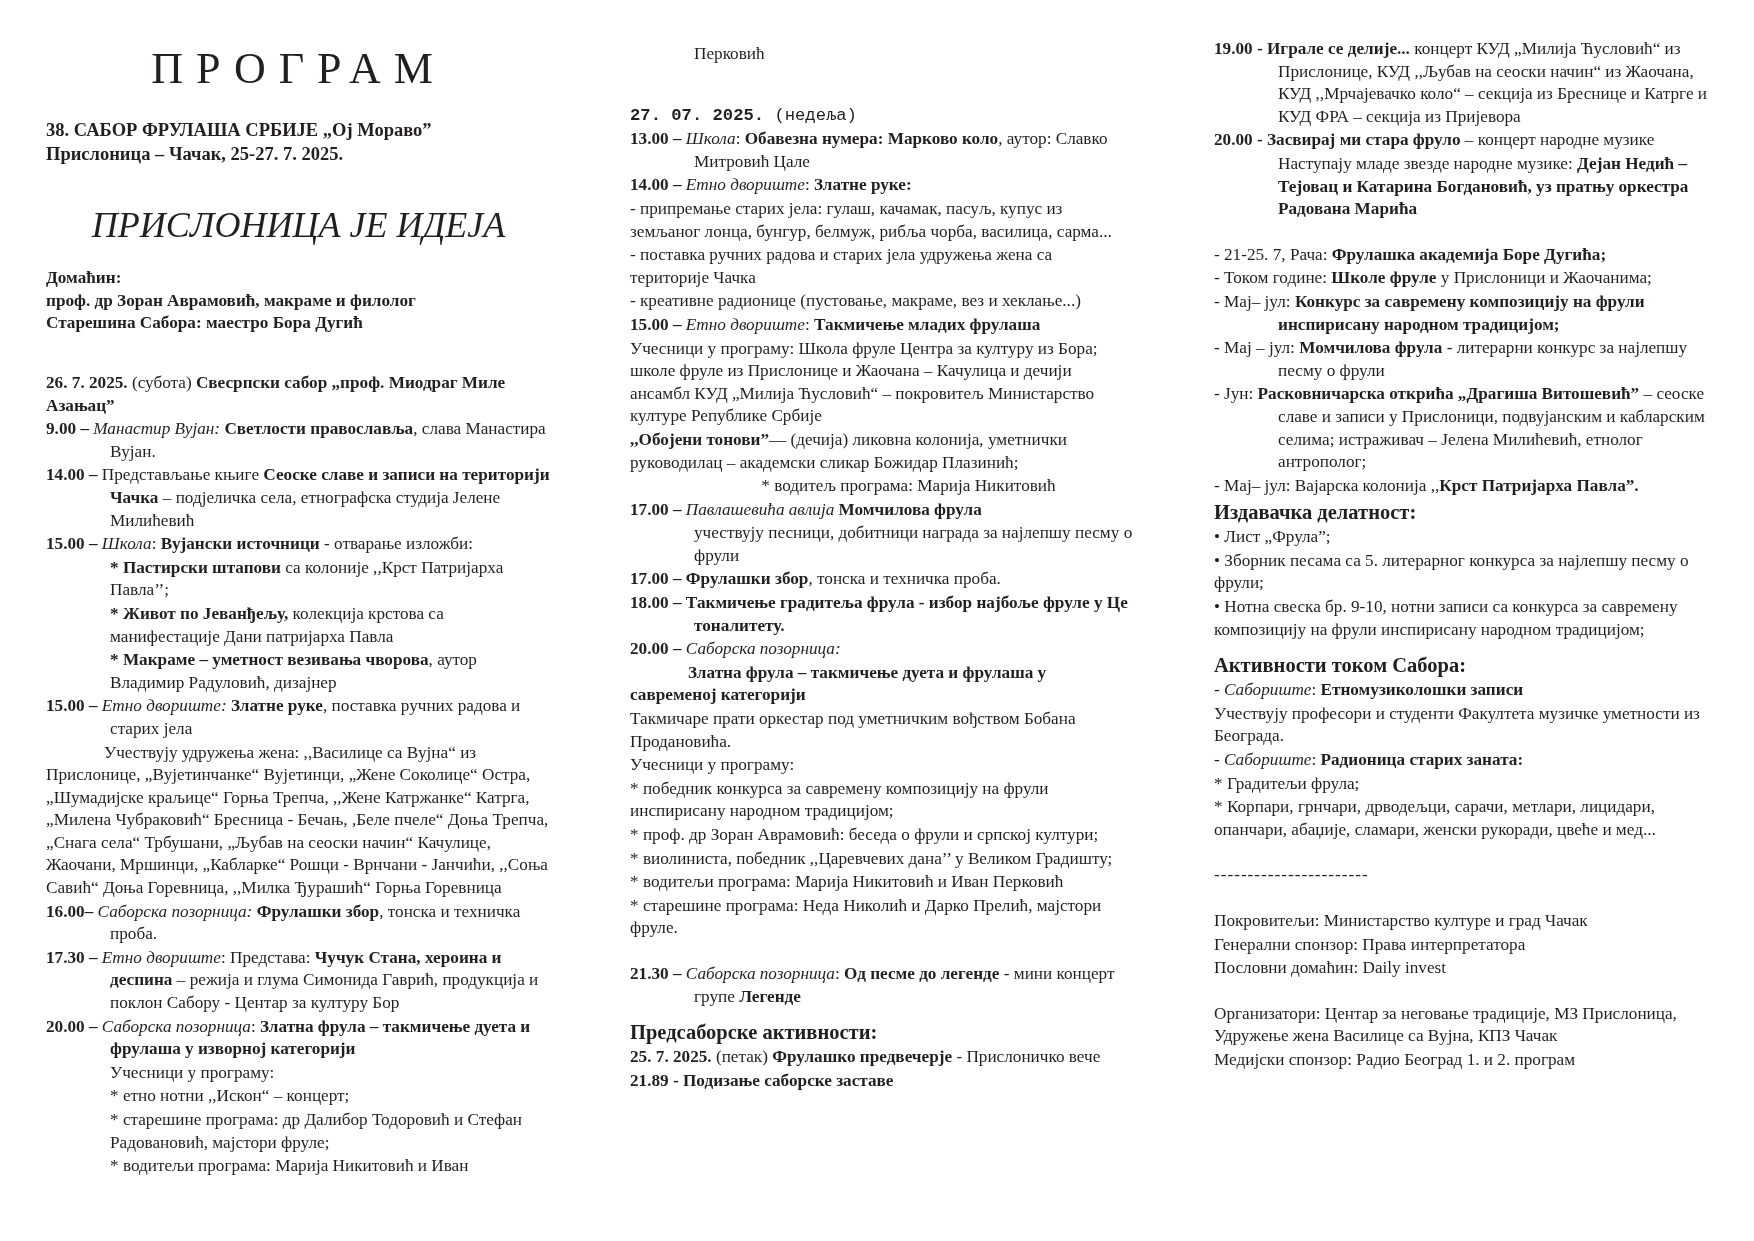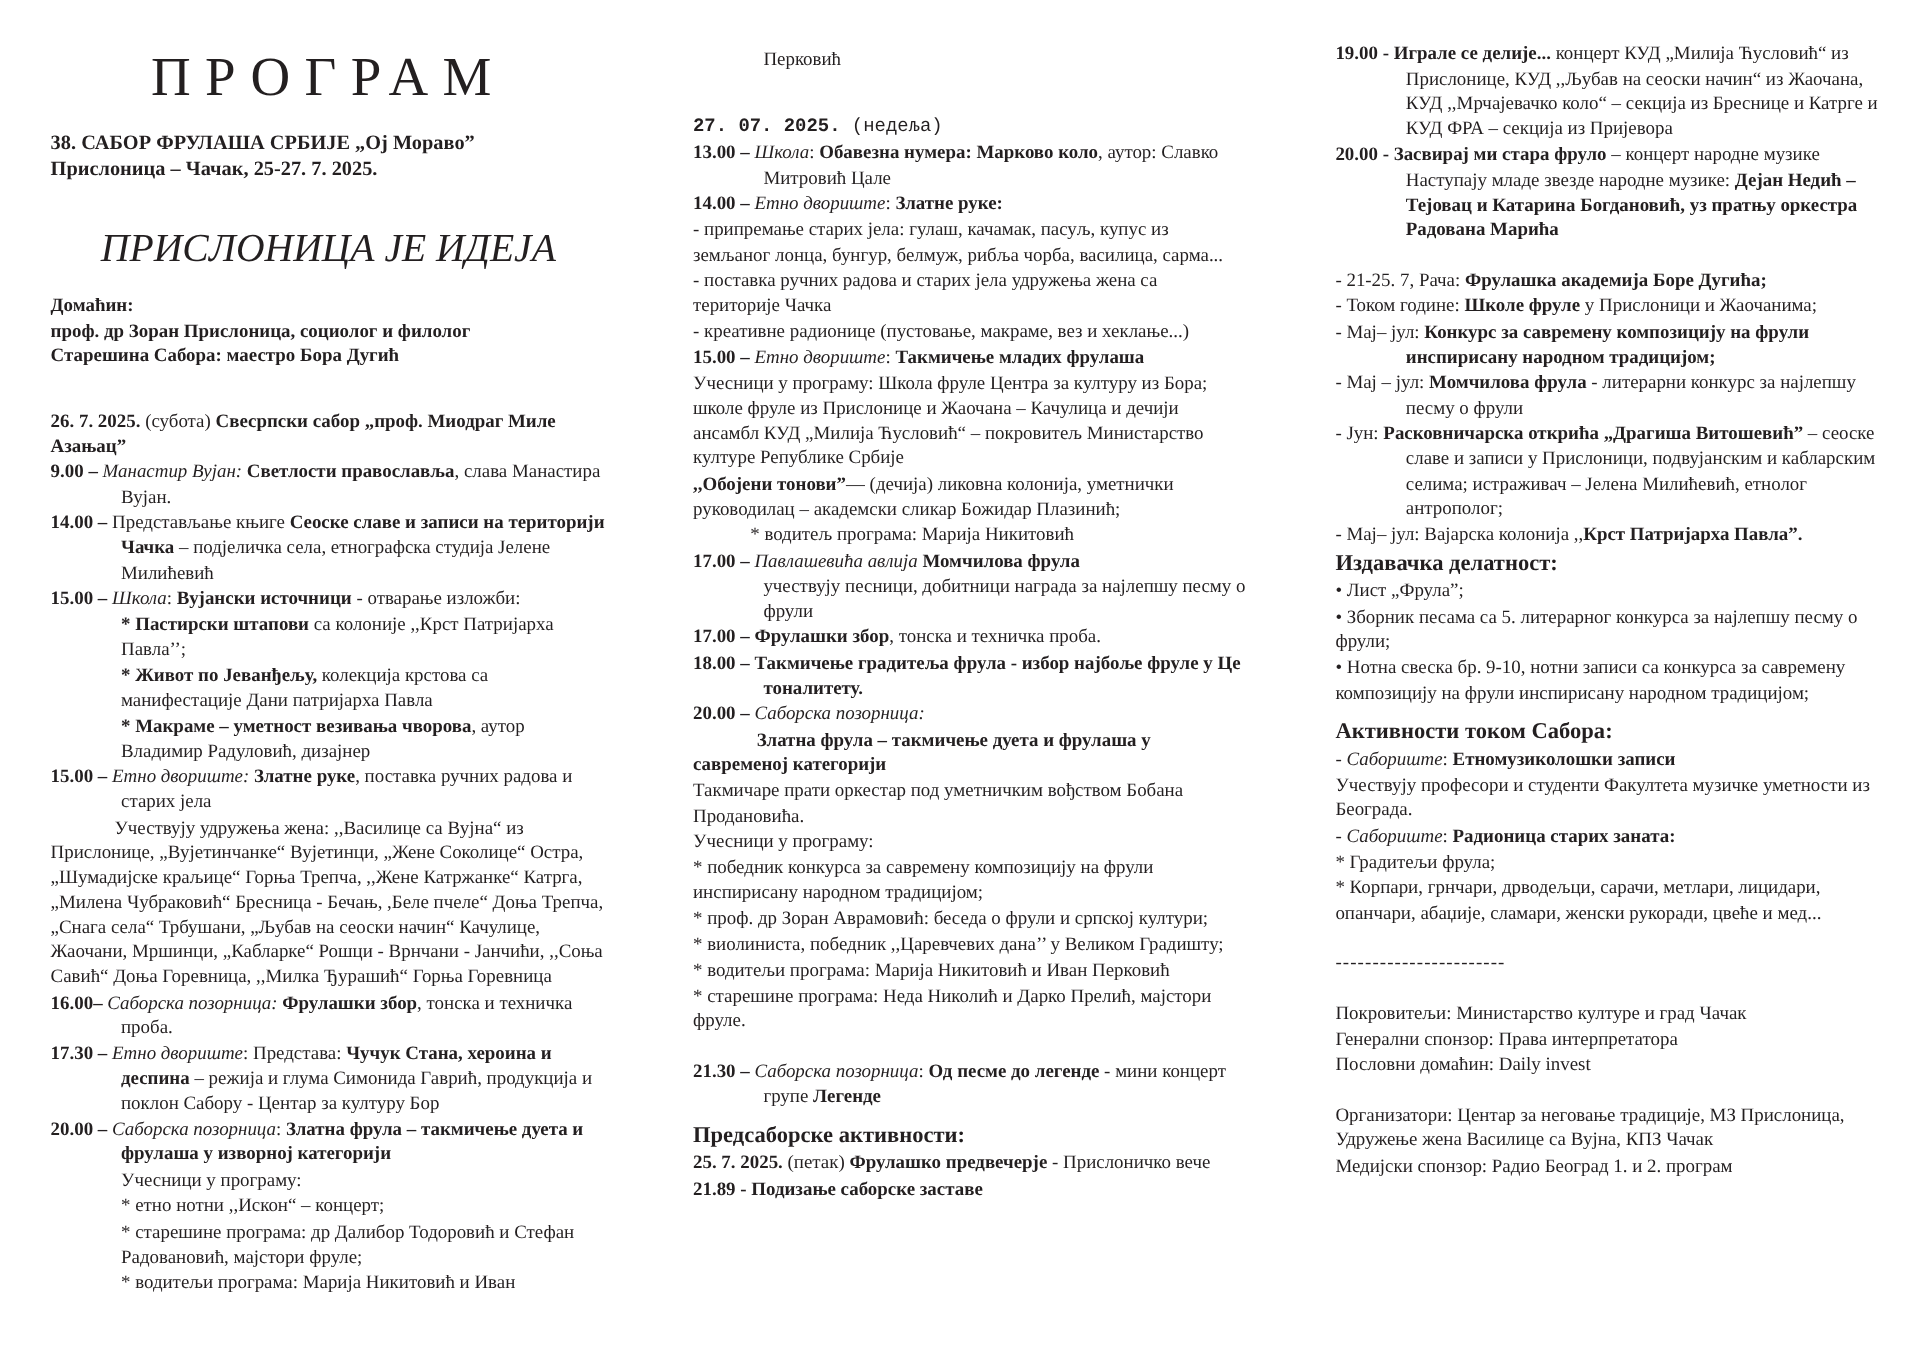--- a/index.html
+++ b/index.html
@@ -9,21 +9,21 @@
     color: #231f20; font-size: 17.2px; line-height: 22.6px;
   }
   .col { position: absolute; top: 0; }
   #col1 { left: 46px; width: 505px; }
   #col2 { left: 630px; width: 505px; }
   #col3 { left: 1214px; width: 505px; }
   .b { font-weight: bold; }
   .i { font-style: italic; }
   .title-main {
     position: absolute; top: 44px; left: 0; width: 505px; text-align: center;
-    font-size: 50px; letter-spacing: 13px; line-height: 50px; font-weight: normal;
+    font-size: 44px; letter-spacing: 13px; line-height: 50px; font-weight: normal;
   }
   .festival {
     position: absolute; top: 118px; left: 0; width: 505px; 
     font-weight: bold; font-size: 18.5px; line-height: 24px;
   }
   .motto {
     position: absolute; top: 204px; left: 0; width: 505px; text-align: center;
     font-style: italic; font-size: 36px; line-height: 42px;
   }
   .host {
@@ -45,21 +45,21 @@
 
 <div id="col1" class="col">
   <div class="title-main">ПРОГРАМ</div>
   <div class="festival">
     <div>38. САБОР ФРУЛАША СРБИЈЕ „Ој Мораво”</div>
     <div>Прислоница – Чачак, 25-27. 7. 2025.</div>
   </div>
   <div class="motto">ПРИСЛОНИЦА ЈЕ ИДЕЈА</div>
   <div class="host">
     <div>Домаћин:</div>
-    <div>проф. др Зоран Прислоница, социолог и филолог</div>
+    <div>проф. др Зоран Аврамовић, макраме и филолог</div>
     <div>Старешина Сабора: маестро Бора Дугић</div>
   </div>
   <div class="flow" style="top:372px">
       <div class="p" style="margin-top: 0px;"><span class="b">26. 7. 2025.</span><span> (субота) </span><span class="b">Свесрпски сабор „проф. Миодраг Миле Азањац”</span></div>
       <div class="p hang"><span class="b">9.00 – </span><span class="i">      Манастир Вујан: </span><span class="b">Светлости православља</span><span>, слава Манастира Вујан.</span></div>
       <div class="p hang"><span class="b">14.00 – </span><span>Представљање књиге </span><span class="b">Сеоске славе и записи на територији Чачка</span><span> – подјеличка села, етнографска студија Јелене Милићевић</span></div>
       <div class="p hang"><span class="b">15.00 – </span><span class="i">Школа</span><span>: </span><span class="b">Вујански источници</span><span> - отварање изложби:</span></div>
       <div class="p indent"><span class="b">* Пастирски штапови</span><span> са колоније ,,Крст Патријарха Павла’’;</span></div>
       <div class="p indent"><span class="b">* Живот по Јеванђељу,</span><span> колекција крстова са манифестације Дани патријарха Павла</span></div>
       <div class="p indent"><span class="b">* Макраме – уметност везивања чворова</span><span>, аутор Владимир Радуловић, дизајнер</span></div>
@@ -81,21 +81,21 @@
       <div class="gap"></div>
       <div class="p" style="margin-top: 16px; font-family: Liberation Mono, monospace;"><span class="b">27. 07. 2025.</span><span>  (недеља)</span></div>
       <div class="p hang"><span class="b">13.00 – </span><span class="i">Школа</span><span>: </span><span class="b">Обавезна нумера: Марково коло</span><span>, аутор: Славко Митровић Цале</span></div>
       <div class="p hang"><span class="b">14.00 – </span><span class="i">Етно двориште</span><span>: </span><span class="b">Златне руке:</span></div>
       <div class="p"><span>- припремање старих јела: гулаш, качамак, пасуљ, купус из земљаног лонца, бунгур, белмуж, рибља чорба, василица, сарма...</span></div>
       <div class="p"><span>- поставка ручних радова и старих јела удружења жена са територије Чачка</span></div>
       <div class="p"><span>- креативне радионице (пустовање, макраме, вез и хеклање...)</span></div>
       <div class="p hang"><span class="b">15.00 – </span><span class="i">Етно  двориште</span><span>: </span><span class="b">Такмичење младих фрулаша</span></div>
       <div class="p"><span>Учесници у програму: Школа фруле Центра за културу из Бора; школе фруле из Прислонице и Жаочана – Качулица и дечији ансамбл КУД „Милија Ћусловић“ – покровитељ Министарство културе Републике Србије</span></div>
       <div class="p"><span class="b">,,Обојени тонови”</span><span>—  (дечија) ликовна колонија, уметнички руководилац – академски сликар Божидар Плазинић;</span></div>
-      <div class="p" style="padding-left: 52px;"><span>* водитељ програма: Марија Никитовић</span></div>
+      <div class="p" style="padding-left: 52px; text-align: center;"><span>* водитељ програма: Марија Никитовић</span></div>
       <div class="p hang"><span class="b">17.00 – </span><span class="i">Павлашевића авлија </span><span class="b">Момчилова фрула</span></div>
       <div class="p indent"><span>учествују песници, добитници награда за најлепшу песму о фрули</span></div>
       <div class="p hang"><span class="b">17.00 – Фрулашки збор</span><span>, тонска и техничка проба.</span></div>
       <div class="p hang"><span class="b">18.00 – Такмичење градитеља фрула - избор најбоље фруле у Це тоналитету.</span></div>
       <div class="p hang"><span class="b">20.00 – </span><span class="i">Саборска позорница:</span></div>
       <div class="p first-indent"><span class="b">       Златна фрула – такмичење дуета и фрулаша у савременој категорији</span></div>
       <div class="p"><span>Такмичаре прати оркестар под уметничким вођством Бобана Продановића.</span></div>
       <div class="p"><span>Учесници у програму:</span></div>
       <div class="p"><span>* победник конкурса за савремену композицију на фрули инспирисану народном традицијом;</span></div>
       <div class="p"><span>* проф. др Зоран Аврамовић: беседа о фрули и српској култури;</span></div>

